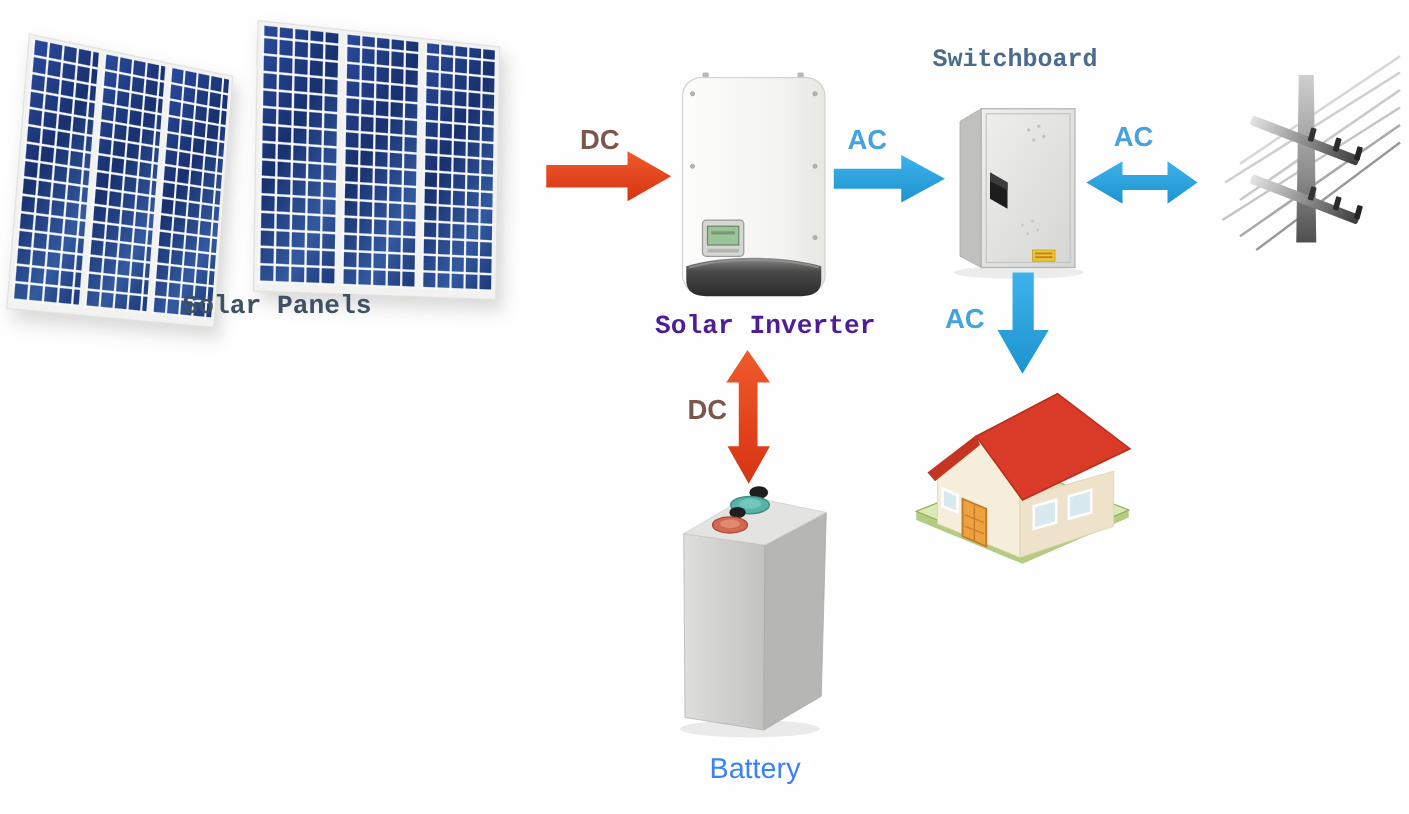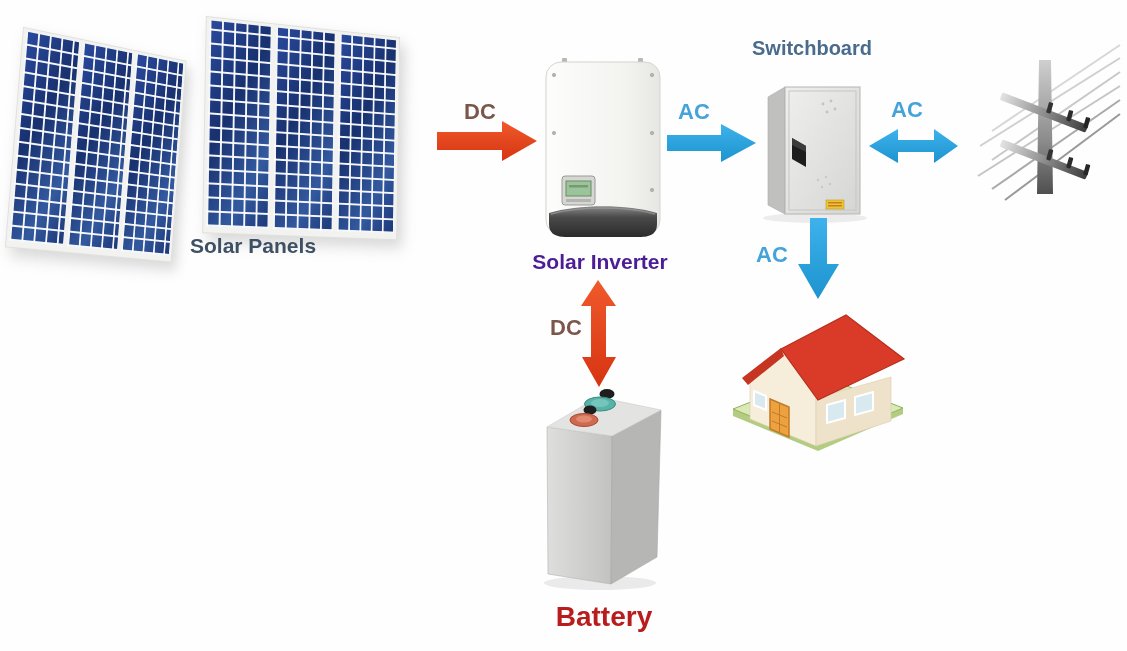--- a/index.html
+++ b/index.html
@@ -2,25 +2,25 @@
 <html><head>
 <meta charset="utf-8">
 <style>
   html,body{margin:0;padding:0;background:#ffffff;}
   .canvas{
     position:relative;width:1127px;height:651px;background:#fefefe;overflow:hidden;
     font-family:"Liberation Sans", sans-serif;
   }
   .abs{position:absolute;}
   .lbl{position:absolute;white-space:nowrap;}
-  .node-lbl{font-weight:bold;}
-  .lbl-panels{left:146px;top:234px;width:150px;font-size:21px;color:#3e5064;margin-left:44px;}
+  .node-lbl{font-weight:bold;font-family:Liberation Mono, monospace;}
+  .lbl-panels{left:146px;top:234px;width:150px;font-size:21px;color:#3e5064;}
   .lbl-inverter{left:524px;top:250px;width:152px;text-align:center;font-size:21px;color:#4c1d95;}
   .lbl-switchboard{left:744px;top:37px;width:136px;text-align:center;font-size:20px;color:#4a6b8c;}
-  .lbl-battery{left:543px;top:601px;width:122px;text-align:center;font-size:28px;font-weight:700;color:#b91c1c;}
+  .lbl-battery{left:543px;top:601px;width:122px;text-align:center;font-size:23px;font-weight:400;color:#3b82f6;}
   .cur-lbl{font-weight:bold;font-size:22px;}
   .ac-lbl{color:#44a3da;text-align:right;}
   .dc-lbl{color:#7b564b;margin-left:12px;}
   .lbl-dc1{left:452px;top:99px;}
   .lbl-ac1{left:678px;top:99px;}
   .lbl-ac2{left:891px;top:97px;}
   .lbl-ac3{left:756px;top:242px;}
   .lbl-dc2{left:538px;top:315px;}
 
   

